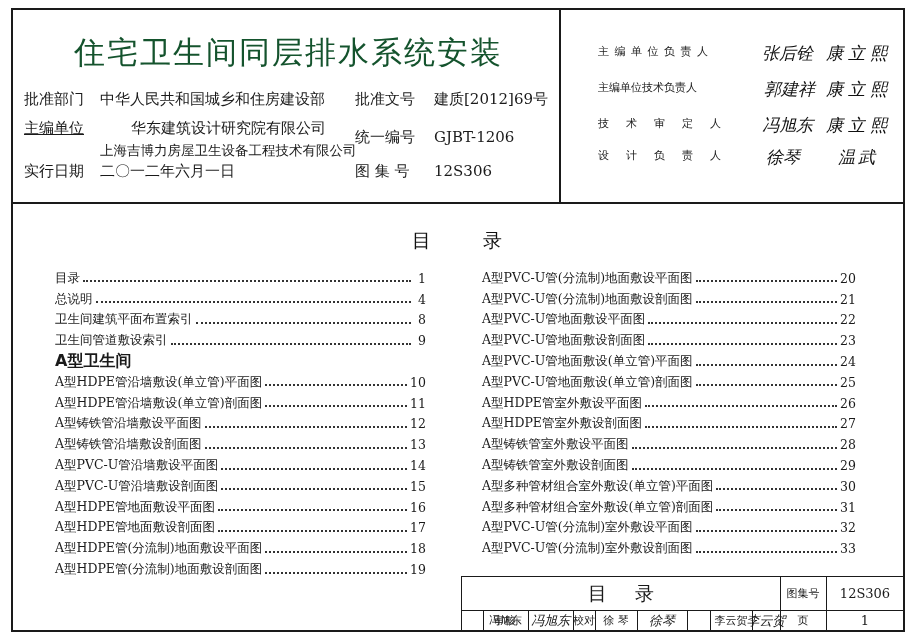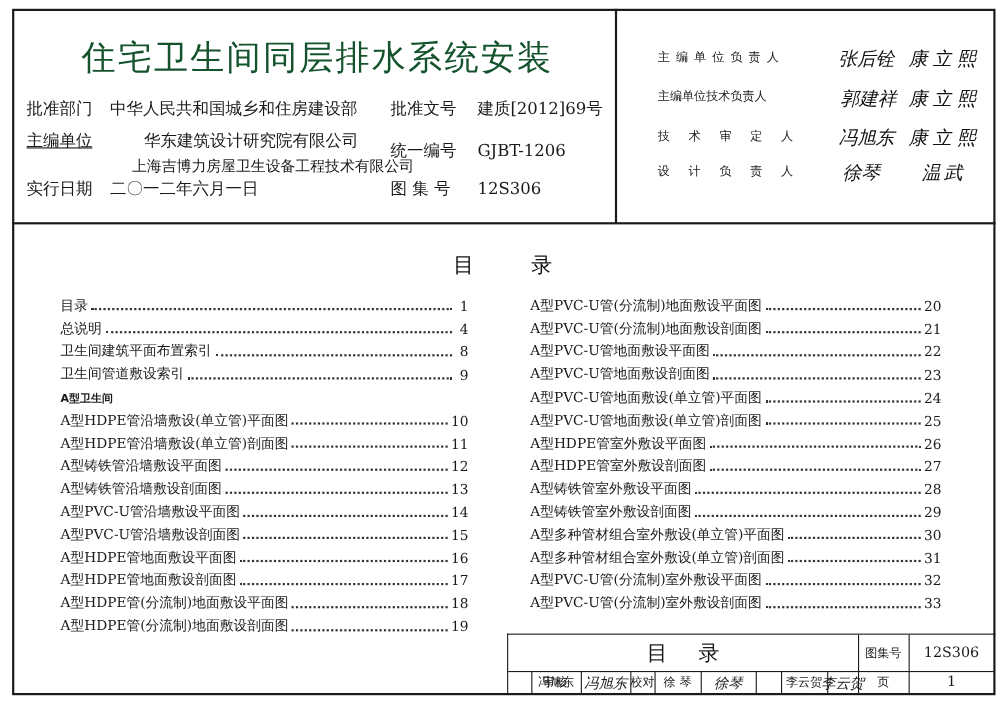--- a/index.html
+++ b/index.html
@@ -18,21 +18,21 @@
   .sig-label { position: absolute; font-size: 11px; white-space: nowrap; color: #1a1a1a; }
   .sig { position: absolute; font-family: "DejaVu Serif", serif; font-style: italic; font-size: 17px; white-space: nowrap; color: #111; }
 
   .toc-title { position: absolute; top: 228px; font-family: "DejaVu Sans", sans-serif; font-size: 19px; color: #111; }
 
   .toc-col { position: absolute; top: 268px; }
   .toc-row { position: relative; height: 20.8px; display: flex; align-items: center; font-size: 12.5px; white-space: nowrap; }
   .toc-row .label { background: #fff; padding-right: 2px; z-index: 1; }
   .toc-row .leader { flex: 1; height: 1px; border-bottom: 2px dotted #333; margin: 0 1px; position: relative; top: 3px; }
   .toc-row .page { padding-left: 2px; min-width: 14px; text-align: right; }
-  .toc-row.section .label { font-family: "DejaVu Sans", sans-serif; font-weight: bold; font-size: 10px; }
+  .toc-row.section .label { font-family: "DejaVu Sans", sans-serif; font-weight: bold; font-size: 16px; }
 
   .tb { position: absolute; left: 461px; top: 576px; width: 444px; height: 56px; border-top: 1.5px solid #1a1a1a; border-left: 1.5px solid #1a1a1a; }
   .tb-cell { position: absolute; display: flex; align-items: center; justify-content: center; font-size: 11px; white-space: nowrap; color: #1a1a1a; }
   .tb-hline { position: absolute; height: 1px; background: #1a1a1a; }
   .tb-vline { position: absolute; width: 1px; background: #1a1a1a; }
   .tb-title { font-family: "DejaVu Sans", sans-serif; font-size: 19px; letter-spacing: 28px; }
   .tb-sig { font-style: italic; font-size: 13px; }
 </style>
 </head>
 <body>
@@ -43,21 +43,21 @@
 
 <div class="main-title">住宅卫生间同层排水系统安装</div>
 
 <div class="meta" style="left:24px;top:90px;">批准部门</div>
 <div class="meta" style="left:100px;top:90px;">中华人民共和国城乡和住房建设部</div>
 <div class="meta" style="left:355px;top:90px;">批准文号</div>
 <div class="meta" style="left:434px;top:90px;">建质[2012]69号</div>
 
 <div class="meta" style="left:24px;top:119px;text-decoration:underline;">主编单位</div>
 <div class="meta" style="left:104px;top:119px;margin-left:27px;">华东建筑设计研究院有限公司</div>
-<div class="meta sm" style="left:100px;top:142px;margin-left:20px;">上海吉博力房屋卫生设备工程技术有限公司</div>
+<div class="meta sm" style="left:100px;top:142px;">上海吉博力房屋卫生设备工程技术有限公司</div>
 <div class="meta" style="left:355px;top:128px;">统一编号</div>
 <div class="meta" style="left:434px;top:128px;">GJBT-1206</div>
 
 <div class="meta" style="left:24px;top:162px;">实行日期</div>
 <div class="meta" style="left:100px;top:162px;">二〇一二年六月一日</div>
 <div class="meta" style="left:355px;top:162px;">图 集 号</div>
 <div class="meta" style="left:434px;top:162px;">12S306</div>
 
 <div class="sig-label" style="left:598px;top:44px;letter-spacing:5.5px;">主编单位负责人</div>
 <div class="sig" style="left:762px;top:42px;">张后铨</div>

